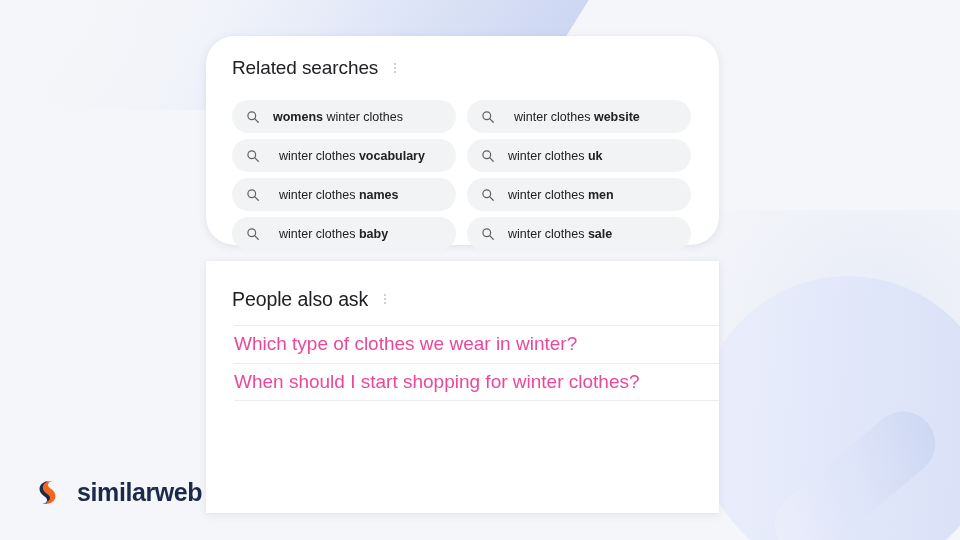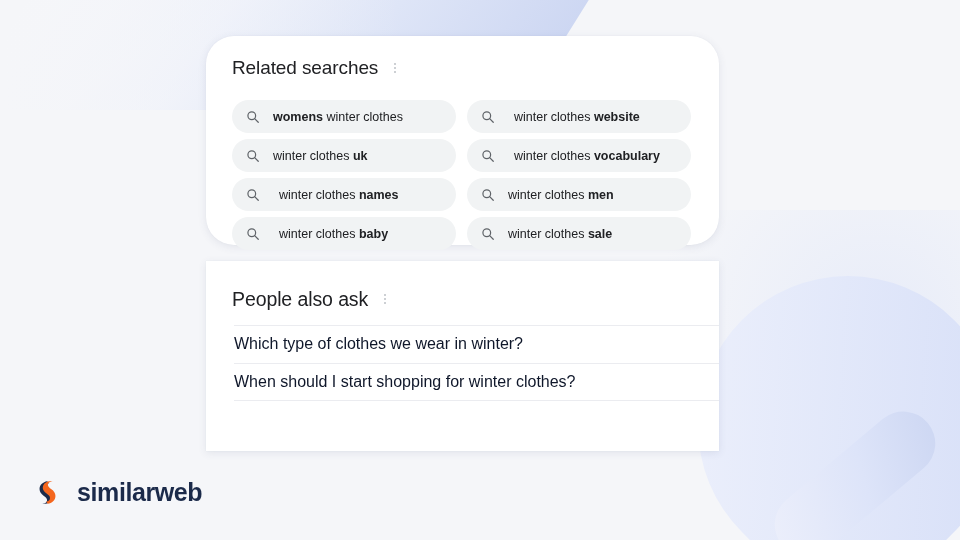--- a/index.html
+++ b/index.html
@@ -90,21 +90,21 @@
     position: relative;
   }
   .card-related {
     padding: 0;
     height: 209px;
     box-sizing: border-box;
     border-radius: 28px;
   }
   .card-paa {
     margin-top: 16px;
-    height: 190px;
+    height: 252px;
     box-sizing: border-box;
   }
 
   .card-title-row {
     display: flex;
     align-items: center;
     gap: 10px;
   }
   .card-title {
     font-size: 19px;
@@ -183,23 +183,23 @@
     padding-left: 28px;
   }
   .paa-item {
     border-top: 1px solid #ebecf0;
     height: 36.5px;
     display: flex;
     align-items: center;
     cursor: pointer;
   }
   .paa-item-text {
-    font-size: 16px;
+    font-size: 19px;
     line-height: 18px;
-    color: #0f172a;
+    color: #ec4899;
   }
   .paa-rule-end {
     border-top: 1px solid #ebecf0;
     height: 0;
   }
 
   
   .logo {
     position: absolute;
     left: 34px;
@@ -263,38 +263,38 @@
           <div class="chip chip-col-right">
             <span class="chip-icon">
               <svg viewBox="0 0 16 16" width="14" height="14" fill="none" stroke="currentColor" stroke-width="1.4">
                 <circle cx="6.6" cy="6.6" r="4.4"></circle>
                   <line x1="9.9" y1="9.9" x2="14" y2="14" stroke-linecap="round"></line>
               </svg>
             </span>
             <span class="chip-text"><span>winter clothes </span><b>website</b></span>
           </div>
 
+          <div class="chip chip-col-right">
+            <span class="chip-icon">
+              <svg viewBox="0 0 16 16" width="14" height="14" fill="none" stroke="currentColor" stroke-width="1.4">
+                <circle cx="6.6" cy="6.6" r="4.4"></circle>
+                  <line x1="9.9" y1="9.9" x2="14" y2="14" stroke-linecap="round"></line>
+              </svg>
+            </span>
+            <span class="chip-text"><span>winter clothes </span><b>vocabulary</b></span>
+          </div>
+
           <div class="chip chip-col-left">
             <span class="chip-icon">
               <svg viewBox="0 0 16 16" width="14" height="14" fill="none" stroke="currentColor" stroke-width="1.4">
                 <circle cx="6.6" cy="6.6" r="4.4"></circle>
                   <line x1="9.9" y1="9.9" x2="14" y2="14" stroke-linecap="round"></line>
               </svg>
             </span>
             <span class="chip-text"><span>winter clothes </span><b>uk</b></span>
-          </div>
-
-          <div class="chip chip-col-right">
-            <span class="chip-icon">
-              <svg viewBox="0 0 16 16" width="14" height="14" fill="none" stroke="currentColor" stroke-width="1.4">
-                <circle cx="6.6" cy="6.6" r="4.4"></circle>
-                  <line x1="9.9" y1="9.9" x2="14" y2="14" stroke-linecap="round"></line>
-              </svg>
-            </span>
-            <span class="chip-text"><span>winter clothes </span><b>vocabulary</b></span>
           </div>
 
           <div class="chip chip-col-right">
             <span class="chip-icon">
               <svg viewBox="0 0 16 16" width="14" height="14" fill="none" stroke="currentColor" stroke-width="1.4">
                 <circle cx="6.6" cy="6.6" r="4.4"></circle>
                   <line x1="9.9" y1="9.9" x2="14" y2="14" stroke-linecap="round"></line>
               </svg>
             </span>
             <span class="chip-text"><span>winter clothes </span><b>names</b></span>

